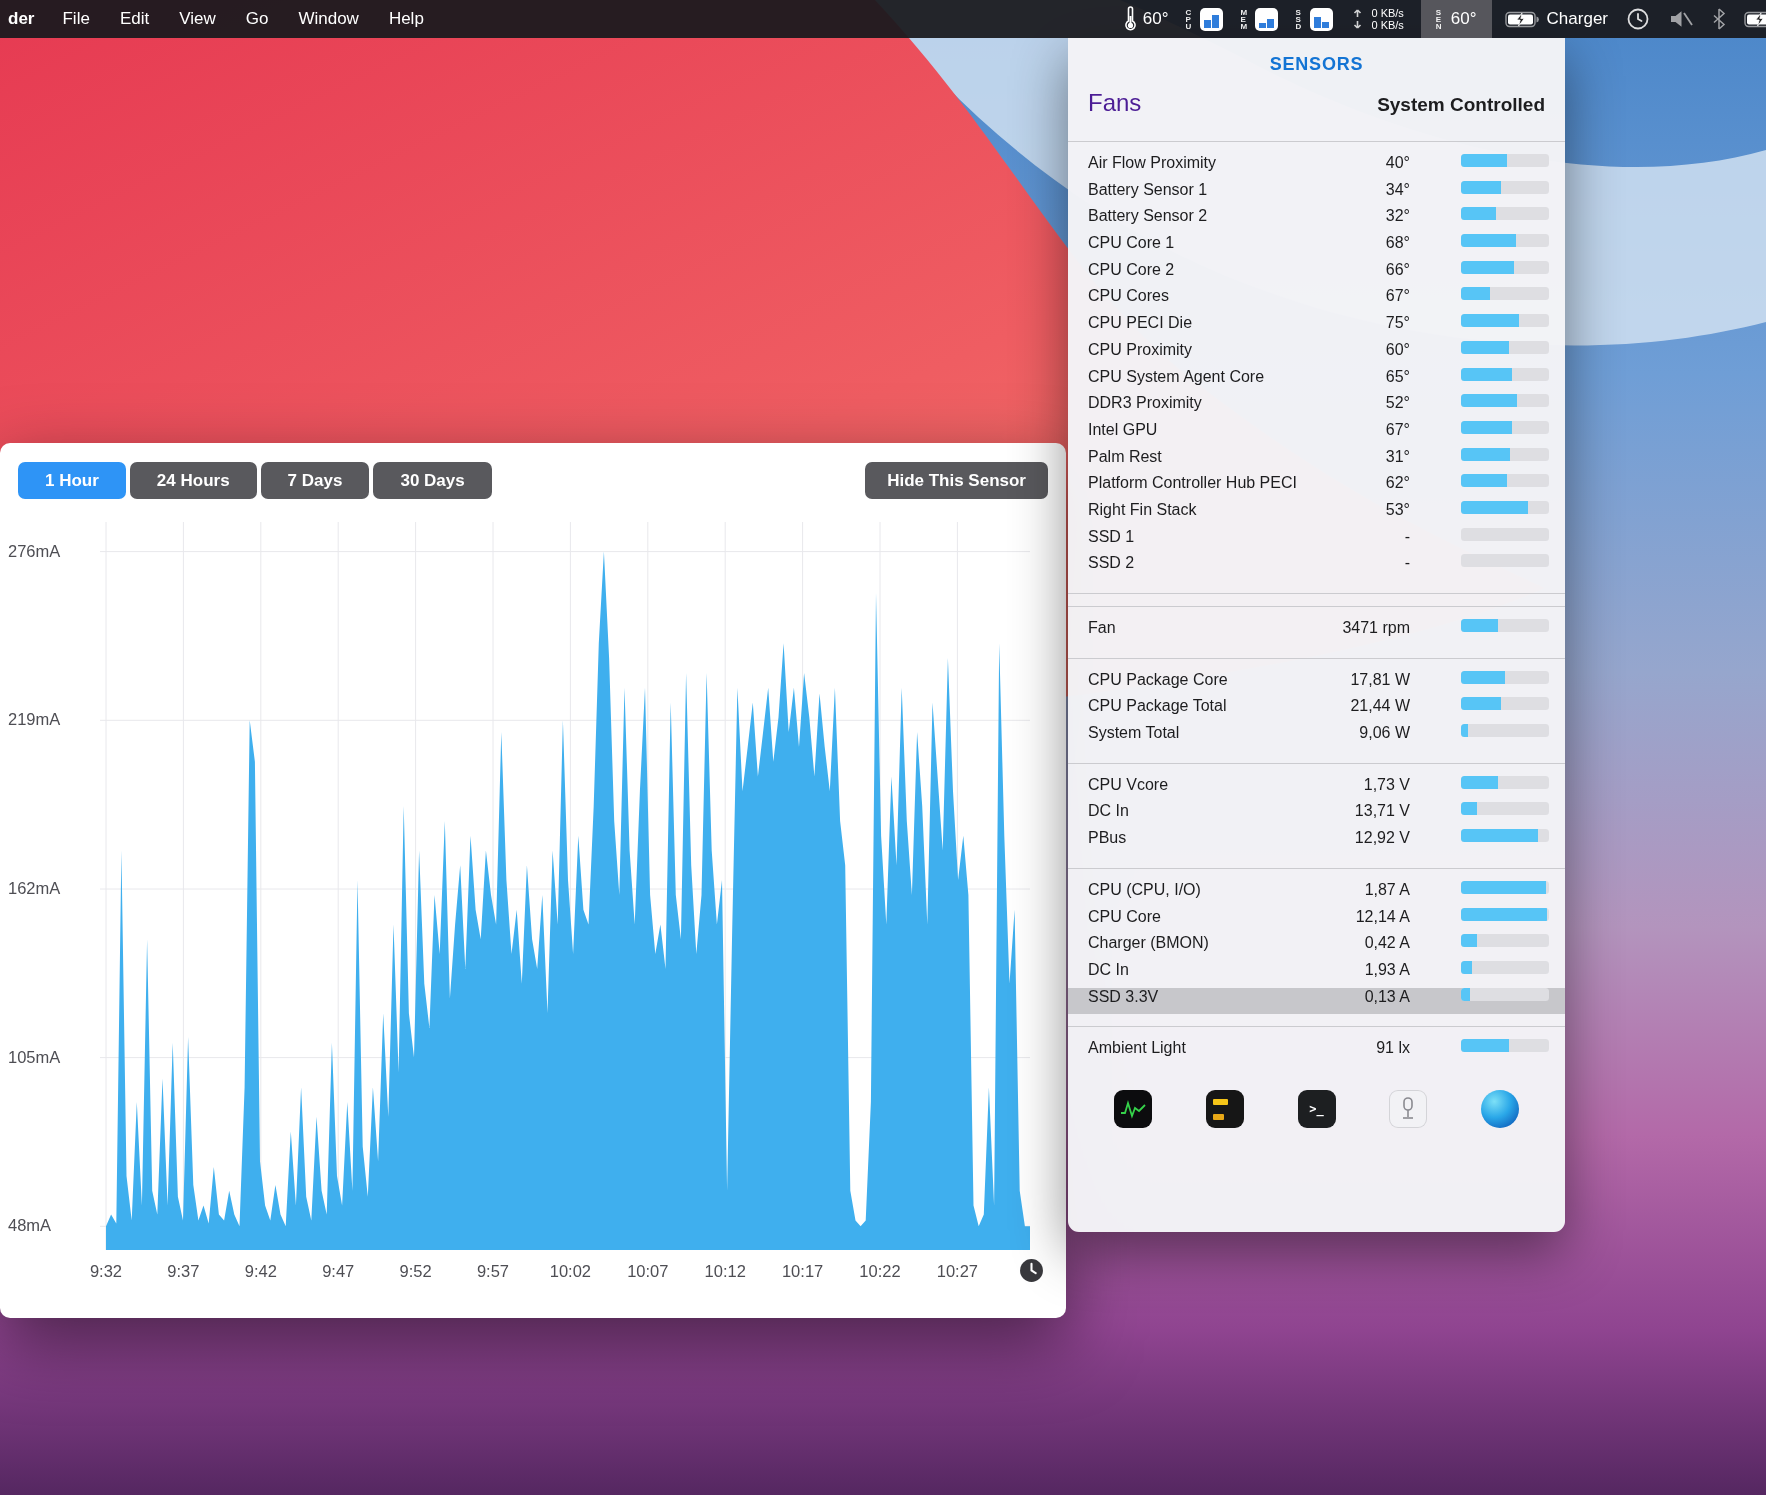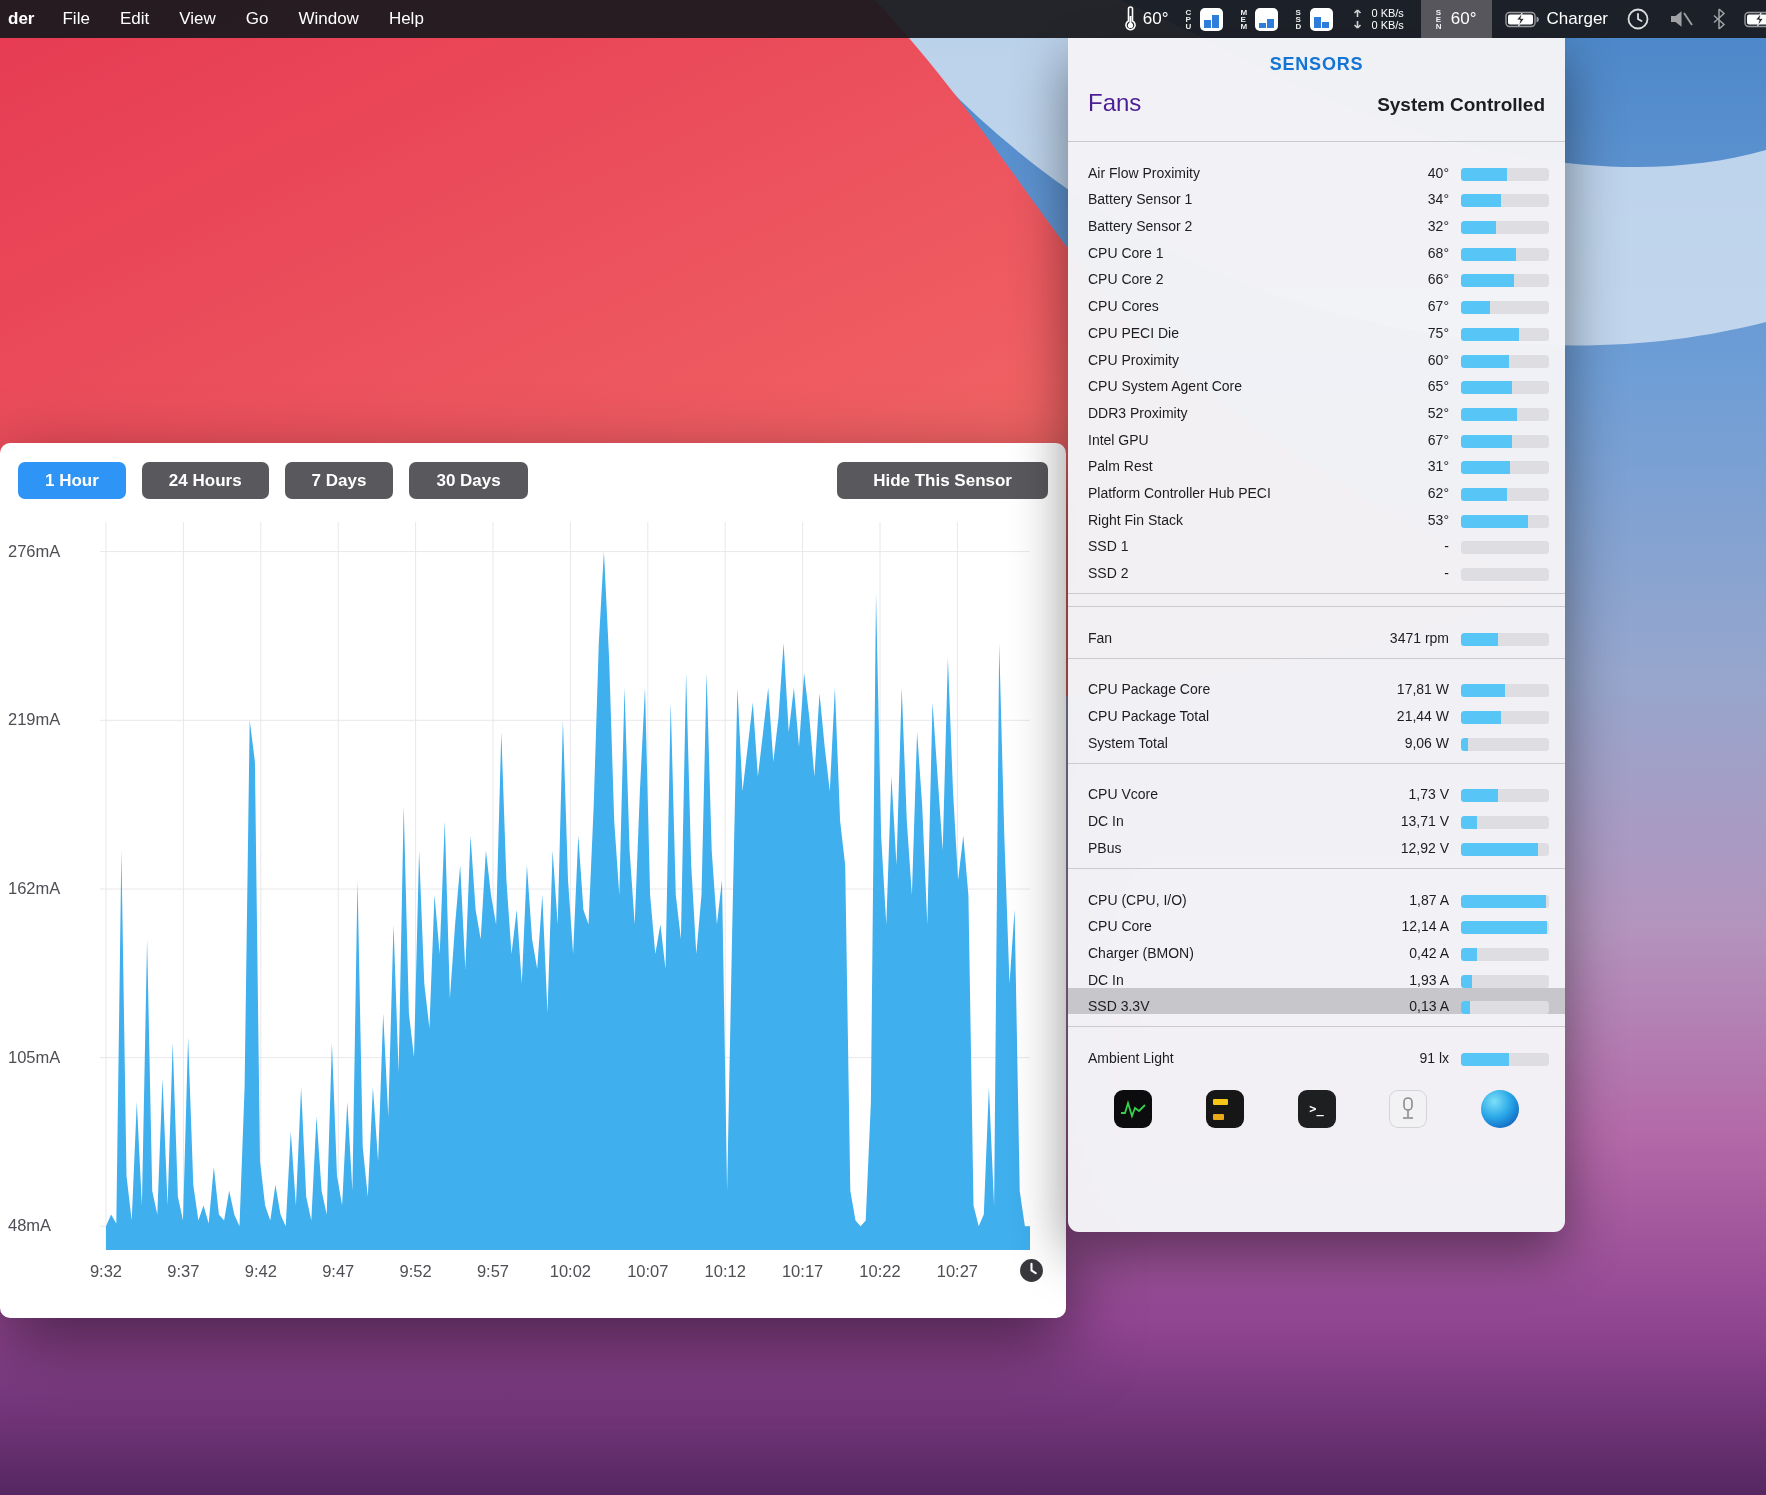--- a/index.html
+++ b/index.html
@@ -27,38 +27,38 @@
   .dim{opacity:.58;}
   .mb-edge{margin-right:-14px;}
 
   
   .chart-window{position:absolute;left:0;top:443px;width:1066px;height:875px;z-index:10;
     background:#fff;border-radius:10px;box-shadow:0 24px 70px rgba(0,0,0,.5);}
   .btn-row{position:absolute;left:18px;right:18px;top:19px;display:flex;gap:11px;align-items:center;}
   .range-btn,.hide-btn{height:37px;border:none;border-radius:7px;background:var(--button-gray,#59595d);
     color:#fff;font-size:17px;font-weight:700;padding:0 27px;font-family:inherit;cursor:default;}
   .range-btn.active{background:var(--accent-blue,#2e94f6);}
-  .hide-btn{margin-left:auto;padding:0 36px;}
+  .hide-btn{margin-left:auto;padding:0 22px;}
   .plot{position:absolute;left:100px;top:79px;width:930px;height:728px;}
   .ylab{position:absolute;left:8px;font-size:16.5px;color:#4e4e54;}
   .xlab{position:absolute;top:819px;transform:translateX(-50%);font-size:16.5px;color:#4e4e54;}
   .clock-badge{position:absolute;right:22px;top:815px;width:25px;height:25px;}
 
   
   .panel{position:absolute;left:1068px;top:38px;width:497px;height:1194px;z-index:30;
     background:rgba(243,243,246,0.98);border-radius:0 0 11px 11px;overflow:hidden;
     box-shadow:0 20px 55px rgba(0,0,0,.45);box-sizing:border-box;}
   .panel-title{text-align:center;color:var(--title-blue,#1374d4);font-weight:700;font-size:18px;
     letter-spacing:.8px;padding:16px 0 10px;}
   .fans-row{display:flex;align-items:baseline;padding:4px 20px 12px;}
   .fans-label{font-size:24px;color:#4c1d95;}
   .fans-value{margin-left:auto;font-size:19px;font-weight:700;color:#1d1d1f;}
   .sep{height:1px;background:#cbcbcf;margin:12px 0;}
-  .srow{display:flex;align-items:flex-end;height:26.7px;padding:0 16px 0 20px;
-    font-size:14px;color:#1d1d1f;}
+  .srow{display:flex;align-items:flex-start;height:26.7px;padding:0 16px 0 20px;
+    font-size:16px;color:#1d1d1f;gap:39px;}
   .srow .lbl{white-space:nowrap;}
   .srow .val{margin-left:auto;margin-right:12px;white-space:nowrap;}
   .srow.hl{background:var(--highlight-row,#c7c7cb);}
   .bar{width:88px;height:13px;border-radius:3.5px;background:#dedee2;overflow:hidden;flex-shrink:0;}
   .bar i{display:block;height:100%;background:var(--bar-fill,#57c5f6);}
   .dock{display:flex;justify-content:space-between;align-items:center;padding:24px 46px 0;}
   .dkicon{width:38px;height:38px;border-radius:9px;position:relative;display:flex;
     align-items:center;justify-content:center;}
   .dk1{background:#0c0c0e;}
   .dk2{background:#161616;}
@@ -182,21 +182,21 @@
       <rect x="1" y="1.5" width="29" height="14" rx="3.5" fill="none" stroke="rgba(255,255,255,0.55)" stroke-width="1.4"></rect>
       <rect x="3" y="3.5" width="25" height="10" rx="2" fill="#fff"></rect>
       <path d="M31.5 5.5 v6 q2.4 -0.6 2.4 -3 q0 -2.4 -2.4 -3 Z" fill="rgba(255,255,255,0.55)"></path>
       <path d="M17 2 l-5.2 7 h3.4 l-1.6 6 5.6 -7.4 h-3.4 Z" fill="#1c1c1e" stroke="#fff" stroke-width="0.8"></path>
     </svg>
   </div>
 </div>
 
 <div class="chart-window">
   <div class="btn-row">
-    <span style="display:flex;gap:16px">
+    <span style="display:flex;gap:4px">
         <button class="range-btn active">1 Hour</button>
         <button class="range-btn">24 Hours</button>
         <button class="range-btn">7 Days</button>
         <button class="range-btn">30 Days</button>
       </span>
     <button class="hide-btn">Hide This Sensor</button>
   </div>
 
   <svg id="chart-svg" class="plot" viewBox="0 0 930 728" preserveAspectRatio="none">
       <g stroke="#e8e8ec" stroke-width="1">

